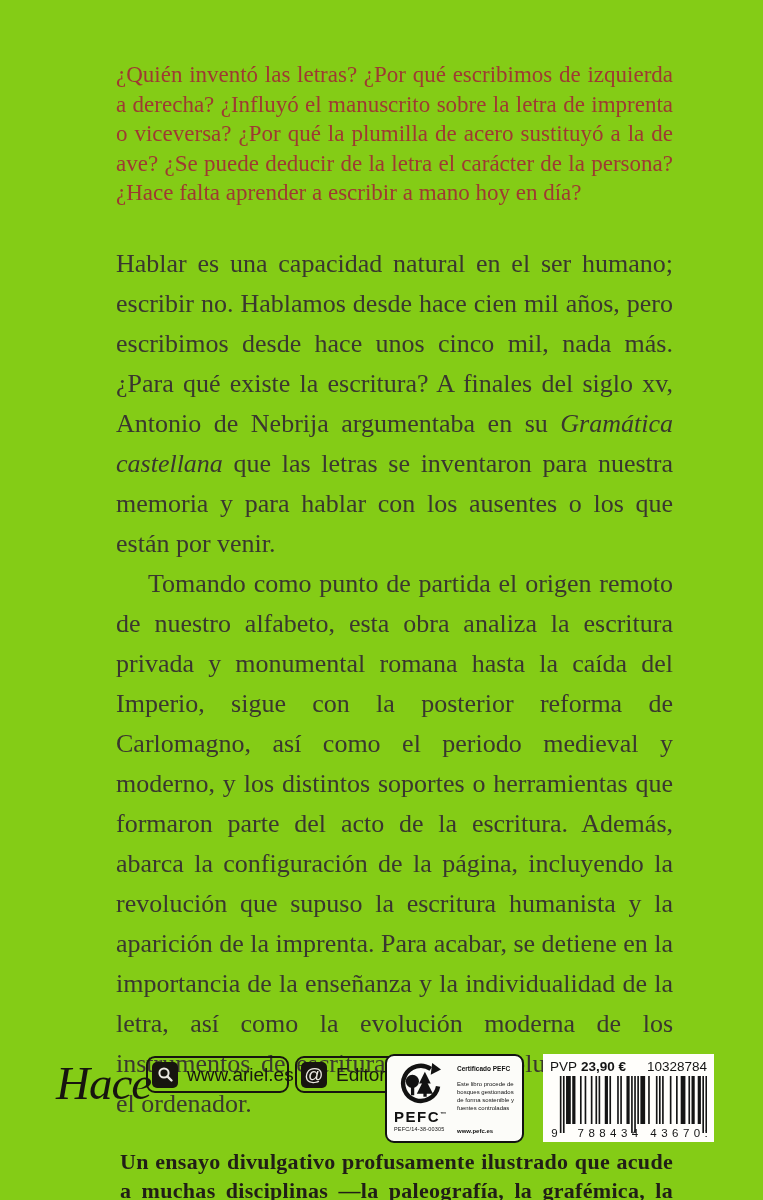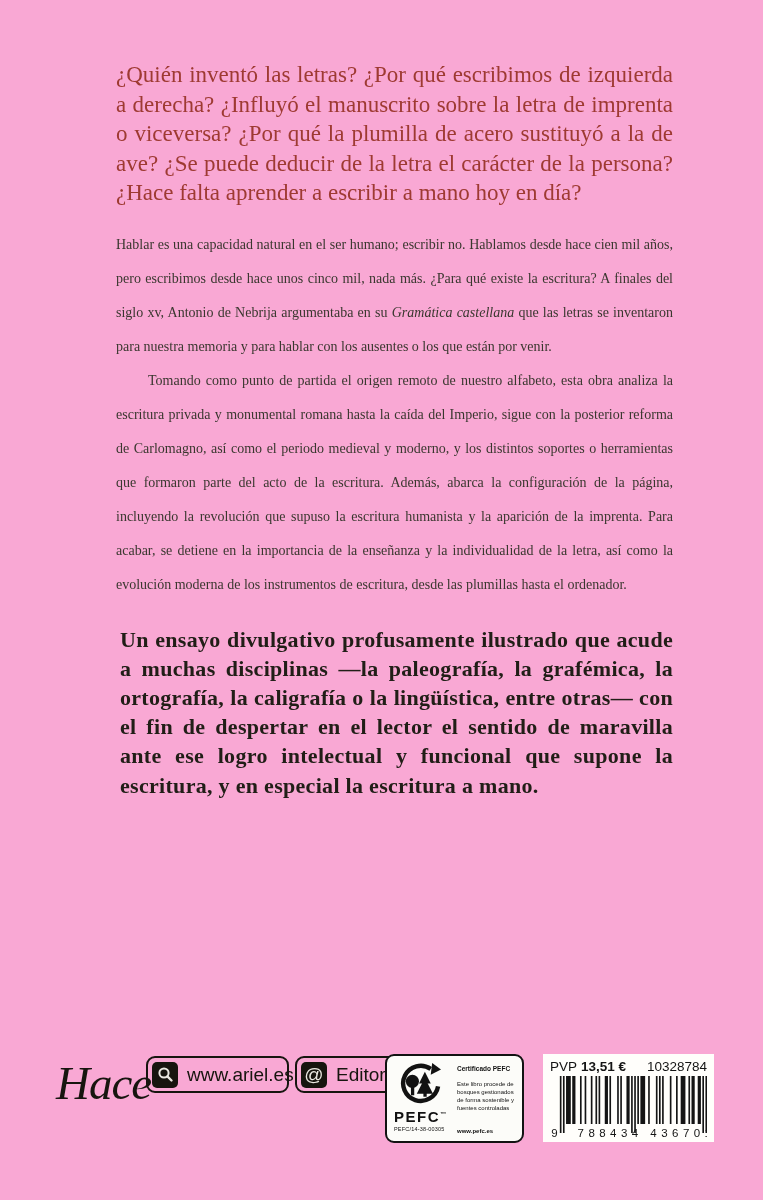--- a/index.html
+++ b/index.html
@@ -1,39 +1,39 @@
 <!DOCTYPE html>
 <html lang="es"><head>
 <meta charset="utf-8">
 <style>
   html,body{margin:0;padding:0;}
   .page{
     position:relative;
     width:763px;height:1200px;
-    background:#f9a8d4;
+    background:#84cc16;
     font-family:"Liberation Serif", serif;
     overflow:hidden;
     color:#39362f;
   }
   .text-col{
     position:absolute;
     left:116px;top:0;
     width:557px;
   }
   .lead{
     margin:60px 0 0 0;
     color:#9e3a32;
     font-size:23px;
     line-height:29.5px;
     text-align:justify;
   }
   .body-par{
-    margin:20px 0 0 0;
-    font-size:14px;
-    line-height:34px;
+    margin:36px 0 0 0;
+    font-size:26px;
+    line-height:40px;
     text-align:justify;
     color:#3a372f;
   }
   .body-par.cont{
     margin-top:0;
     text-indent:32px;
   }
   .italic{font-style:italic;}
   .highlight-par{
     margin:23px 0 0 4px;
@@ -186,21 +186,21 @@
       <div class="pefc-title">Certificado PEFC</div>
       <div class="pefc-body">Este libro procede de bosques gestionados de forma sostenible y fuentes controladas</div>
       <div class="pefc-url">www.pefc.es</div>
     </div>
   </div>
 
   <div class="price-box">
     <div class="price-row">
       <span class="price-label-group">
         <span>PVP</span>
-        <span class="price-value">13,51 €</span>
+        <span class="price-value">23,90 €</span>
       </span>
       <span>10328784</span>
     </div>
     <svg class="barcode-svg" width="158" height="63">
         <rect x="10.84" y="0" width="1.65" height="57" fill="#141414"></rect>
         <rect x="13.94" y="0" width="1.65" height="57" fill="#141414"></rect>
         <rect x="17.04" y="0" width="4.75" height="48" fill="#141414"></rect>
         <rect x="23.24" y="0" width="3.20" height="48" fill="#141414"></rect>
         <rect x="30.98" y="0" width="1.65" height="48" fill="#141414"></rect>
         <rect x="35.63" y="0" width="1.65" height="48" fill="#141414"></rect>

